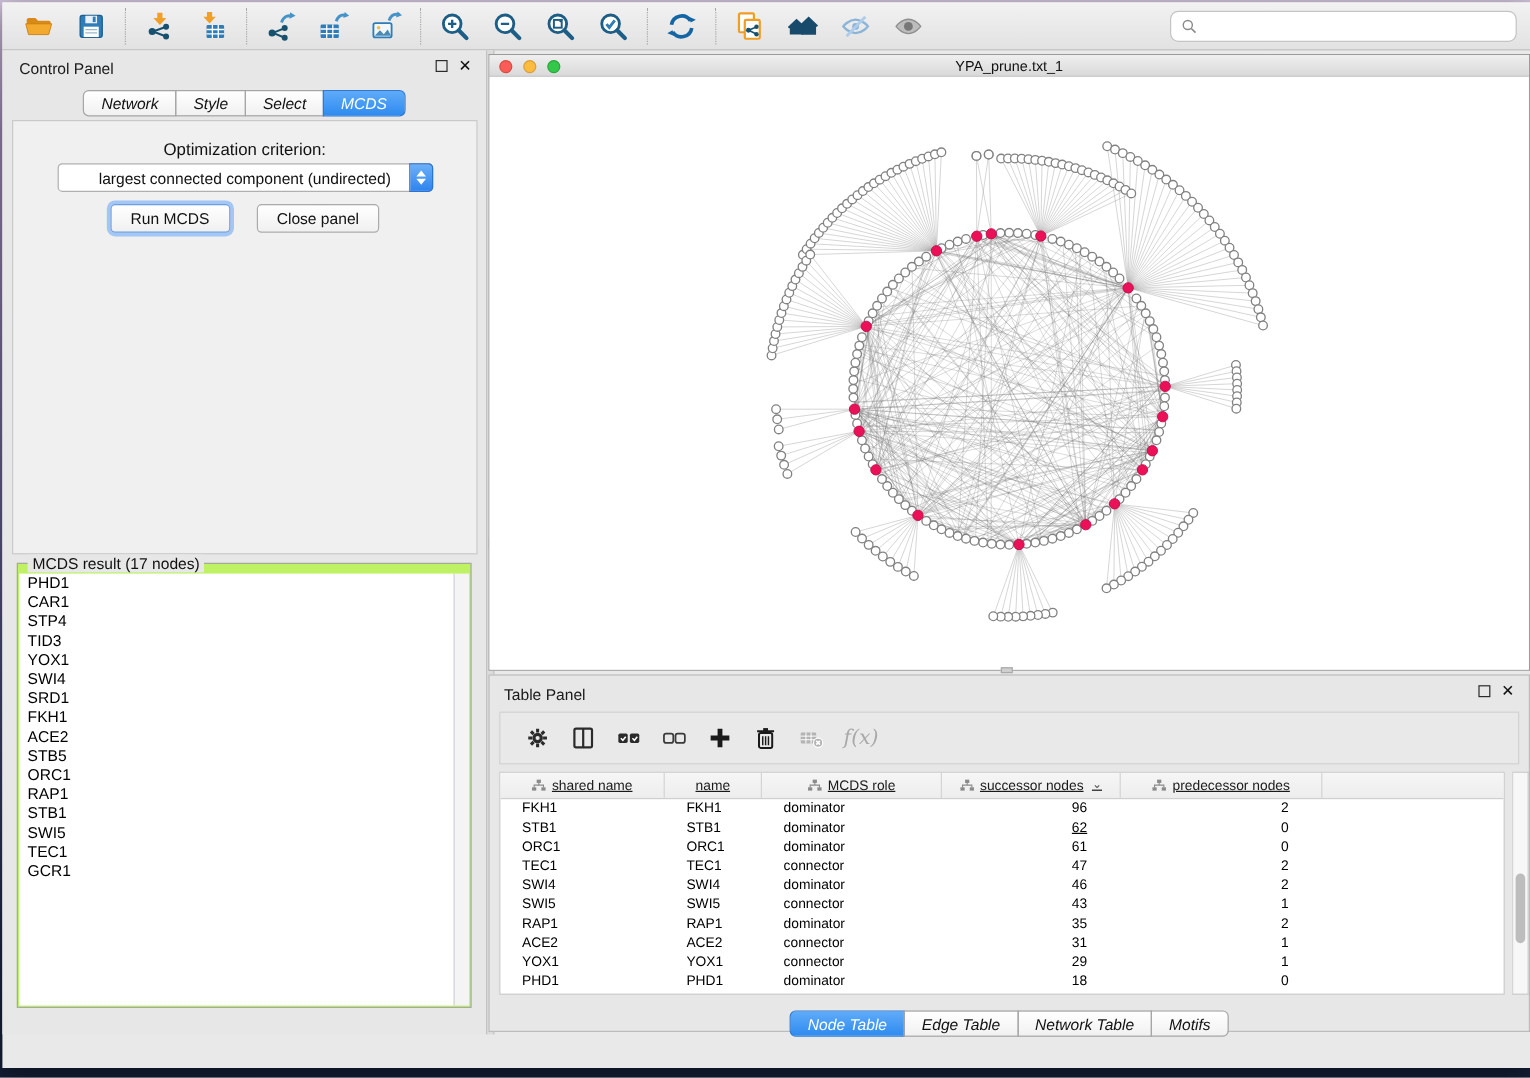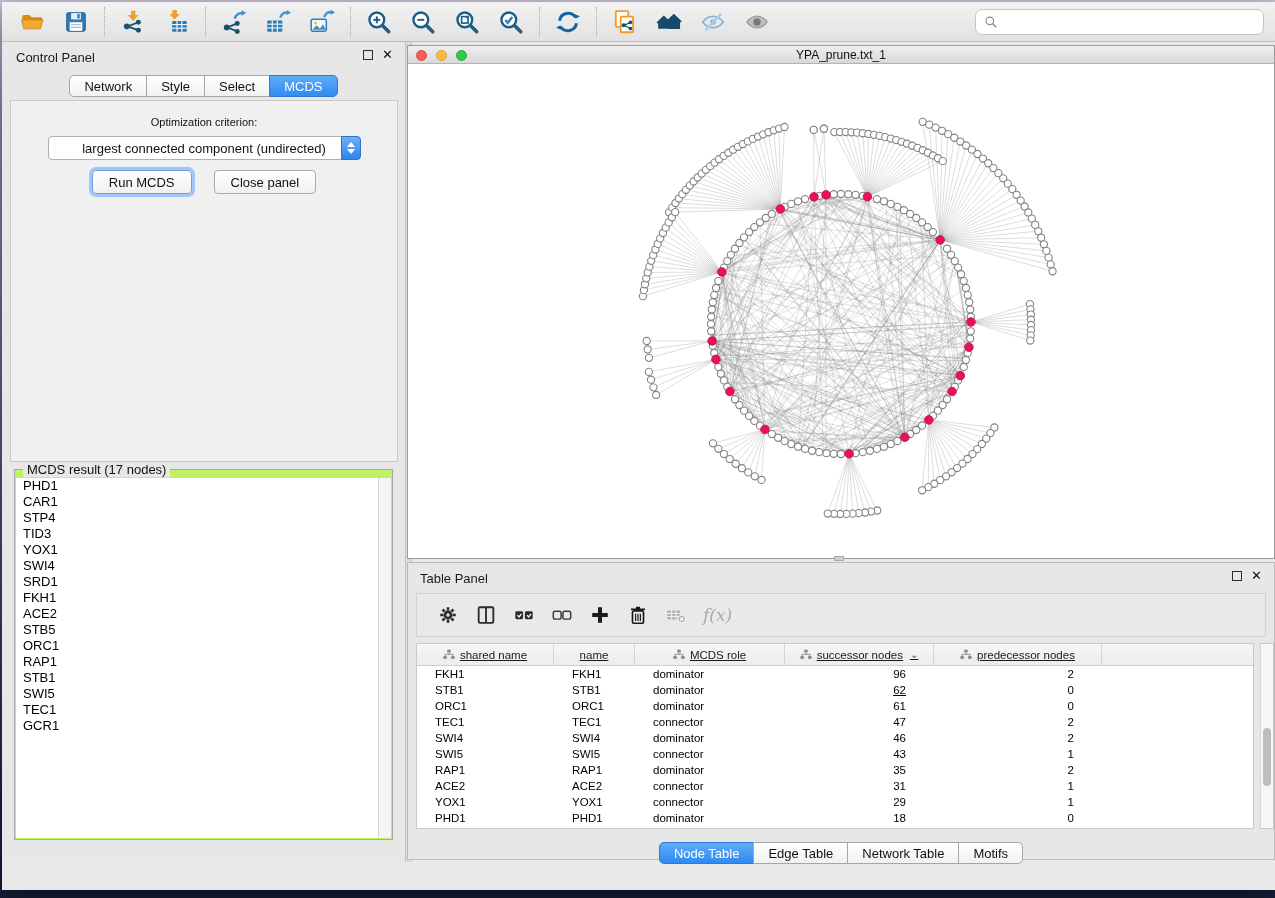--- a/index.html
+++ b/index.html
@@ -16,27 +16,27 @@
   .search-wrap svg { width:14px; height:14px; }
   .search-input { border:none; outline:none; flex:1; height:20px; font-size:13px; background:transparent; }
 
   
   .control-panel { position:absolute; left:0; top:40px; width:403px; height:820px; background:#e7e7e7; }
   .panel-header { position:relative; height:26px; }
   .panel-title { position:absolute; left:14px; top:8px; font-size:13px; color:#1a1a1a; }
   .win-btns { position:absolute; right:12px; top:8px; display:flex; gap:9px; align-items:center; }
   .float-icon { width:10px; height:10px; border:1.5px solid #2b2b2b; display:inline-block; }
   .close-icon { font-size:13px; font-weight:bold; color:#111; line-height:10px; }
-  .seg-tabs { display:flex; justify-content:center; margin-top:7px; }
+  .seg-tabs { display:flex; justify-content:center; margin-top:7px;font-style:italic; }
   .seg-tab { height:22px; padding:0 14px; background:linear-gradient(180deg,#ffffff,#f1f1f1); border:1px solid #a6a6a6; margin-left:-1px; font-size:13px; display:flex; align-items:center; color:#111; }
   .seg-tab.first { border-radius:5px 0 0 5px; margin-left:0; }
   .seg-tab.last { border-radius:0 5px 5px 0; }
   .seg-tab.active { background:linear-gradient(180deg,#5fabf9,#2e8bf0); border-color:#2b7cd9; color:#fff; }
   .cp-content { position:absolute; left:8px; top:58px; width:388px; height:362px; background:#f0f0f0; border:1px solid #c9c9c9; }
-  .opt-label { text-align:center; margin-top:15px; font-size:11px; color:#111; }
+  .opt-label { text-align:center; margin-top:15px; font-size:14px; color:#111; }
   .select-field { position:absolute; left:37px; top:35px; width:313px; height:24px; background:#fff; border:1px solid #b0b0b0; border-radius:4px; display:flex; align-items:center; }
   .select-text { flex:1; text-align:center; font-size:13px; color:#111; padding-left:18px; white-space:nowrap; }
   .select-cap { width:20px; height:24px; margin:-1px -1px -1px 0; background:linear-gradient(180deg,#6cb0f8,#2e84ee); border-radius:0 4px 4px 0; border:1px solid #2b74d4; display:flex; flex-direction:column; align-items:center; justify-content:center; gap:2px; }
   .select-cap .up { width:0; height:0; border-left:4px solid transparent; border-right:4px solid transparent; border-bottom:5px solid #fff; }
   .select-cap .dn { width:0; height:0; border-left:4px solid transparent; border-right:4px solid transparent; border-top:5px solid #fff; }
   .btn-row { position:absolute; left:0; top:69px; width:100%; display:flex; justify-content:center; gap:22px; }
   .mac-btn { height:24px; padding:0 16px; font-size:13px; color:#111; background:linear-gradient(180deg,#ffffff,#f0f0f0); border:1px solid #ababab; border-radius:4px; display:flex; align-items:center; }
   .mac-btn.focused { box-shadow:0 0 0 3px rgba(110,170,250,.6); border-color:#6d9ee0; }
   .mcds-fieldset { position:absolute; left:12px; top:427px; width:379px; height:371px; border:1px solid #a8a8a8; background:#bef264; }
   .mcds-legend { position:absolute; left:8px; top:-8px; background:#e7e7e7; padding:0 4px; font-size:13px; color:#111; }

